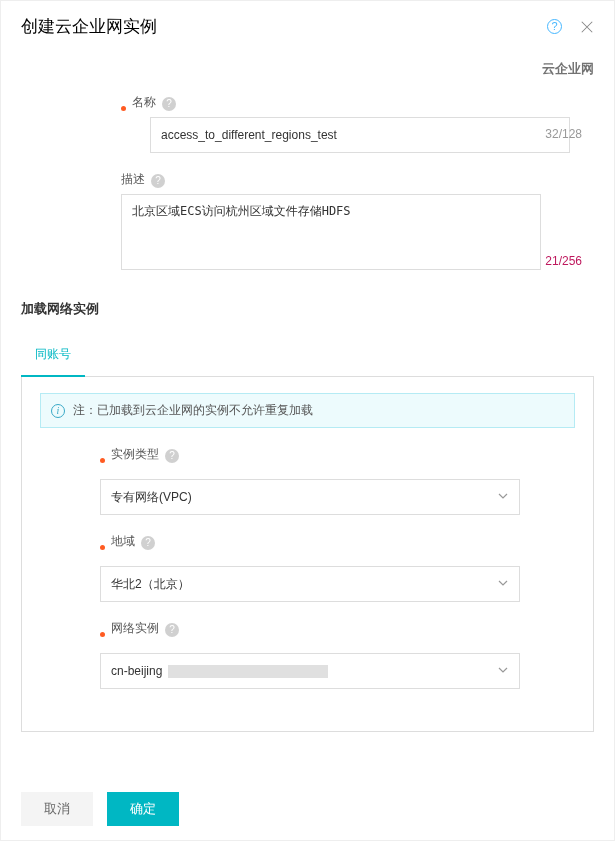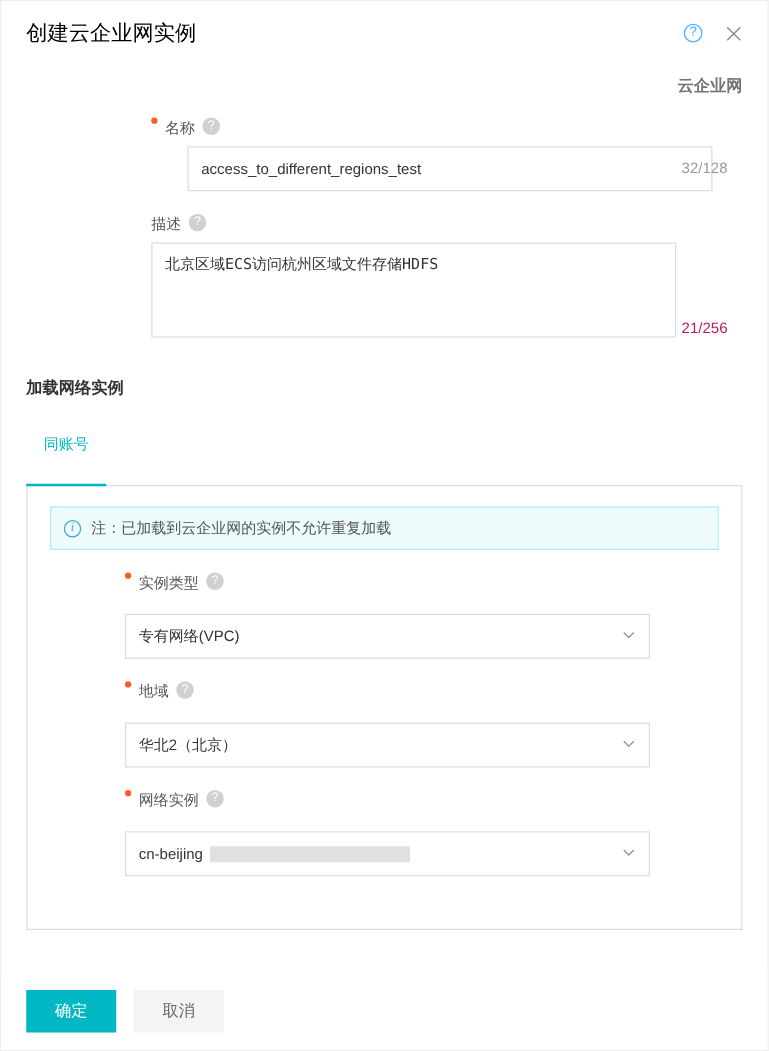--- a/index.html
+++ b/index.html
@@ -15,36 +15,36 @@
     }
     .dlg-title{ font-size:17px; font-weight:400; color:#000000; }
     .dlg-header-right{ display:flex; align-items:center; gap:18px; }
     .help-ico{ width:15px; height:15px; border:1px solid #46b7ff; border-radius:50%; display:flex; align-items:center; justify-content:center; color:#46b7ff; font-size:11px; line-height:1; }
     .close-ico svg{ width:14px; height:14px; display:block; }
     .close-ico{ color:#888; cursor:pointer; }
     .body{
       flex:1; overflow:auto; padding:0 20px 20px;
     }
     .sec-title{ font-size:13px; font-weight:700; color:#737373; margin:10px 0 16px;text-align:right; }
-    .lbl-row{ margin-left:100px; margin-bottom:6px; display:flex; align-items:flex-start; gap:6px; }
+    .lbl-row{ margin-left:100px; margin-bottom:6px; display:flex; align-items:flex-end; gap:6px; }
     .req-dot{ width:5px; height:5px; border-radius:50%; background:#ff5b22; display:inline-block; }
     .lbl{ font-size:12px; color:#555; }
     .qmark{ width:14px; height:14px; border-radius:50%; background:#d0d0d0; color:#fff; font-size:10px; display:inline-flex; align-items:center; justify-content:center; line-height:1; }
     .field-wrap{ position:relative; margin-left:100px; margin-bottom:18px; }
     .txt-input, .txt-area, .sel{
       width:420px; border:1px solid #ddd; background:#fff; color:#333;
       font-size:12px; padding:8px 10px;
     }
     .txt-input{ height:36px; padding-right:28px;margin-left:29px; }
     .counter{ position:absolute; right:12px; top:10px; font-size:12px; color:#999; }
     .txt-area{ height:76px; resize:none; padding-bottom:22px; }
     .counter-area{ position:absolute; right:12px; bottom:6px; font-size:12px; color:#be185d; }
     .sec-title2{ font-size:13px; font-weight:700; color:#333; margin:26px 0 18px; }
     .tabs{ display:flex; border-bottom:1px solid #ddd; }
-    .tab{ padding:10px 14px 23px; font-size:12px; cursor:pointer; color:#666; }
+    .tab{ padding:10px 14px 12px; font-size:12px; cursor:pointer; color:#666; }
     .tab.active{ color:#00b7c3; border-bottom:2px solid #00b7c3; margin-bottom:-1px; }
     .panel{
       border:1px solid #ddd; border-top:none; padding:16px 18px 24px;
     }
     .info-bar{
       border:1px solid #b5ebf4; background:#edfbfd; color:#555;
       font-size:12px; display:flex; align-items:center; gap:8px;
       padding:8px 10px; margin-bottom:18px;
     }
     .info-ico{ width:14px; height:14px; border:1px solid #39a9c7; border-radius:50%; color:#39a9c7; display:flex; align-items:center; justify-content:center; font-size:10px; line-height:1; font-style:italic; font-family:serif; }
@@ -160,15 +160,15 @@
               <path d="M2 4 L6 8 L10 4" stroke="#999" stroke-width="1.2" fill="none"></path>
             </svg>
         </span>
       </div>
     </div>
 
   </div>
 </div>
 
 <div class="footer">
+  <button class="btn plain">取消</button>
   <button class="btn primary">确定</button>
-  <button class="btn plain">取消</button>
 </div>
 
 </body></html>

